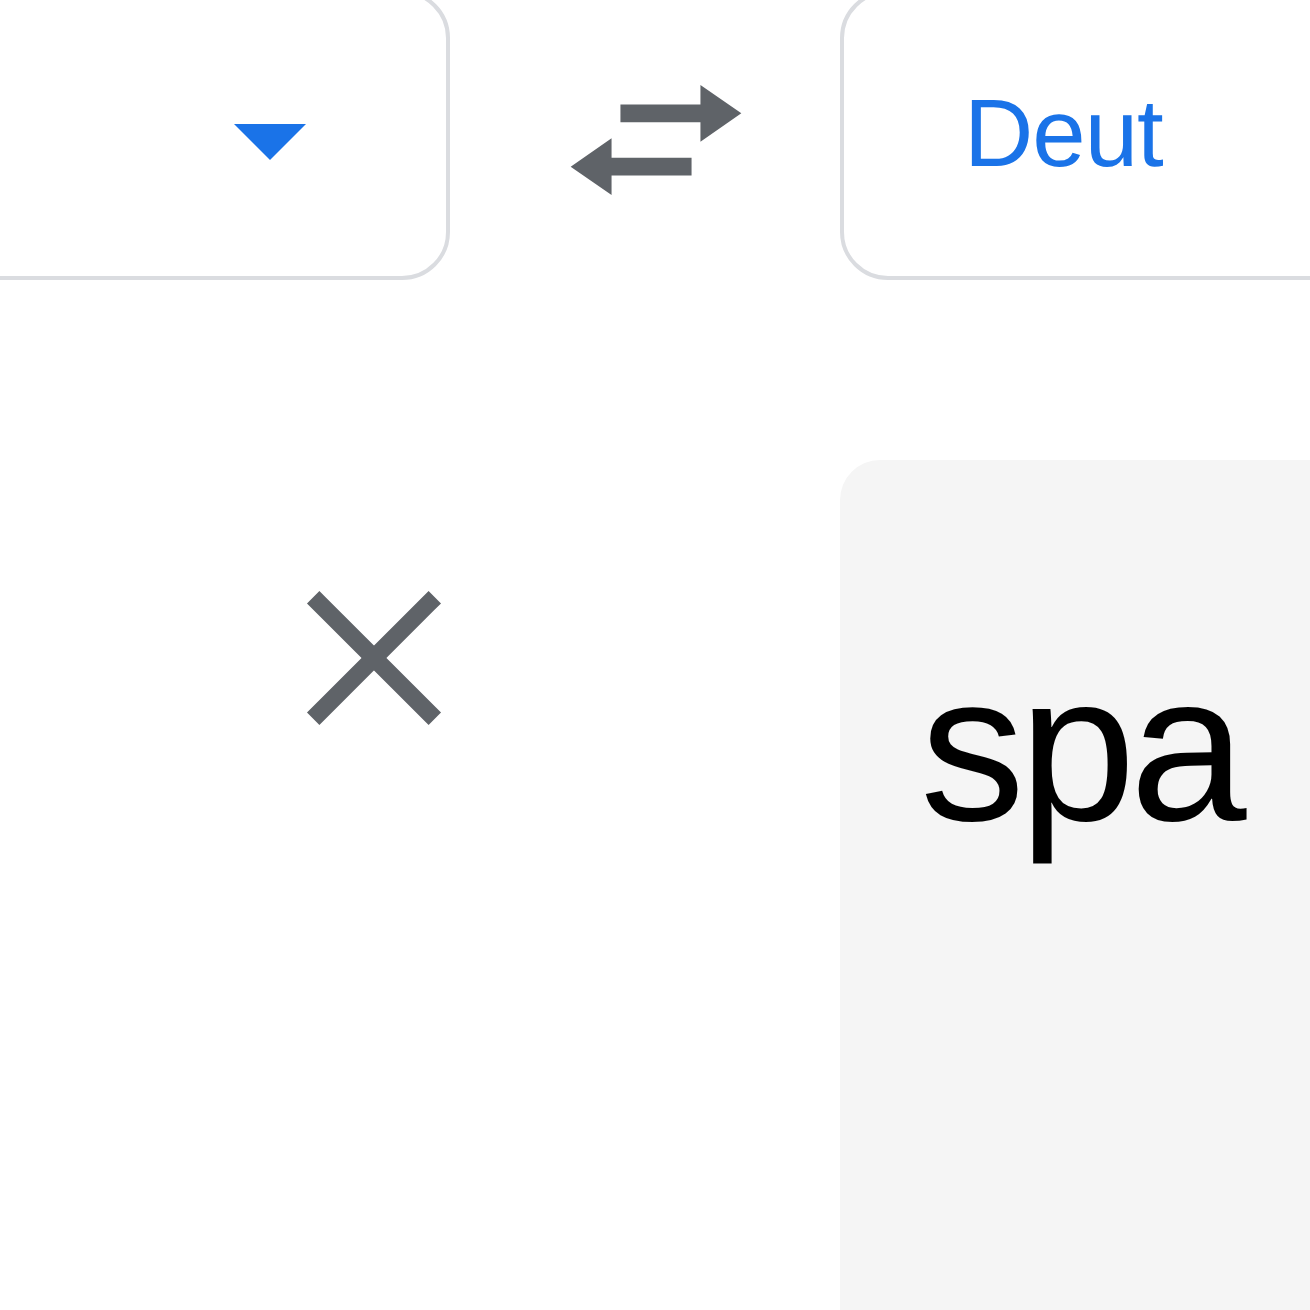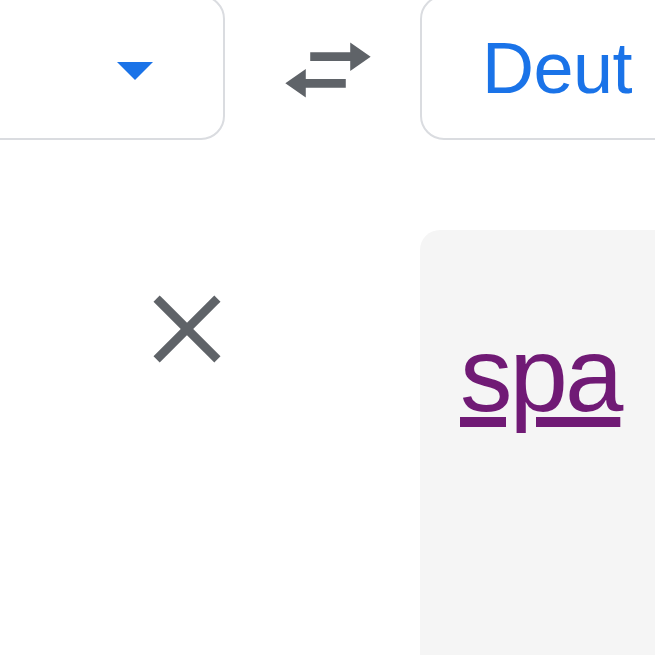--- a/index.html
+++ b/index.html
@@ -56,21 +56,21 @@
       height: 145px;
       border: 2px solid #dadce0;
       border-radius: 24px;
       background: #fff;
       display: flex;
       align-items: center;
       padding-left: 60px;
     }
     .lang-label {
       color: #1a73e8;
-      font-size: 72px;
+      font-size: 48px;
       font-weight: 400;
       letter-spacing: -0.5px;
     }
     .close-icon-wrapper {
       position: absolute;
       top: 290px;
       left: 148px;
       cursor: pointer;
     }
     .close-icon-wrapper svg {
@@ -81,25 +81,24 @@
       position: absolute;
       top: 230px;
       left: 420px;
       width: 400px;
       height: 500px;
       background: #f5f5f5;
       border-radius: 20px 0 0 0;
       padding: 85px 0 0 40px;
     }
     .output-text {
-      color: #701a75;
+      color: #000000;
       font-size: 105px;
       font-weight: 400;
       letter-spacing: -3px;
-      text-decoration: underline;
     }
   </style>
 </head>
 <body>
 
 <div class="lang-selector-left">
   <div class="dropdown-arrow"></div>
 </div>
 
 <div class="swap-button">

